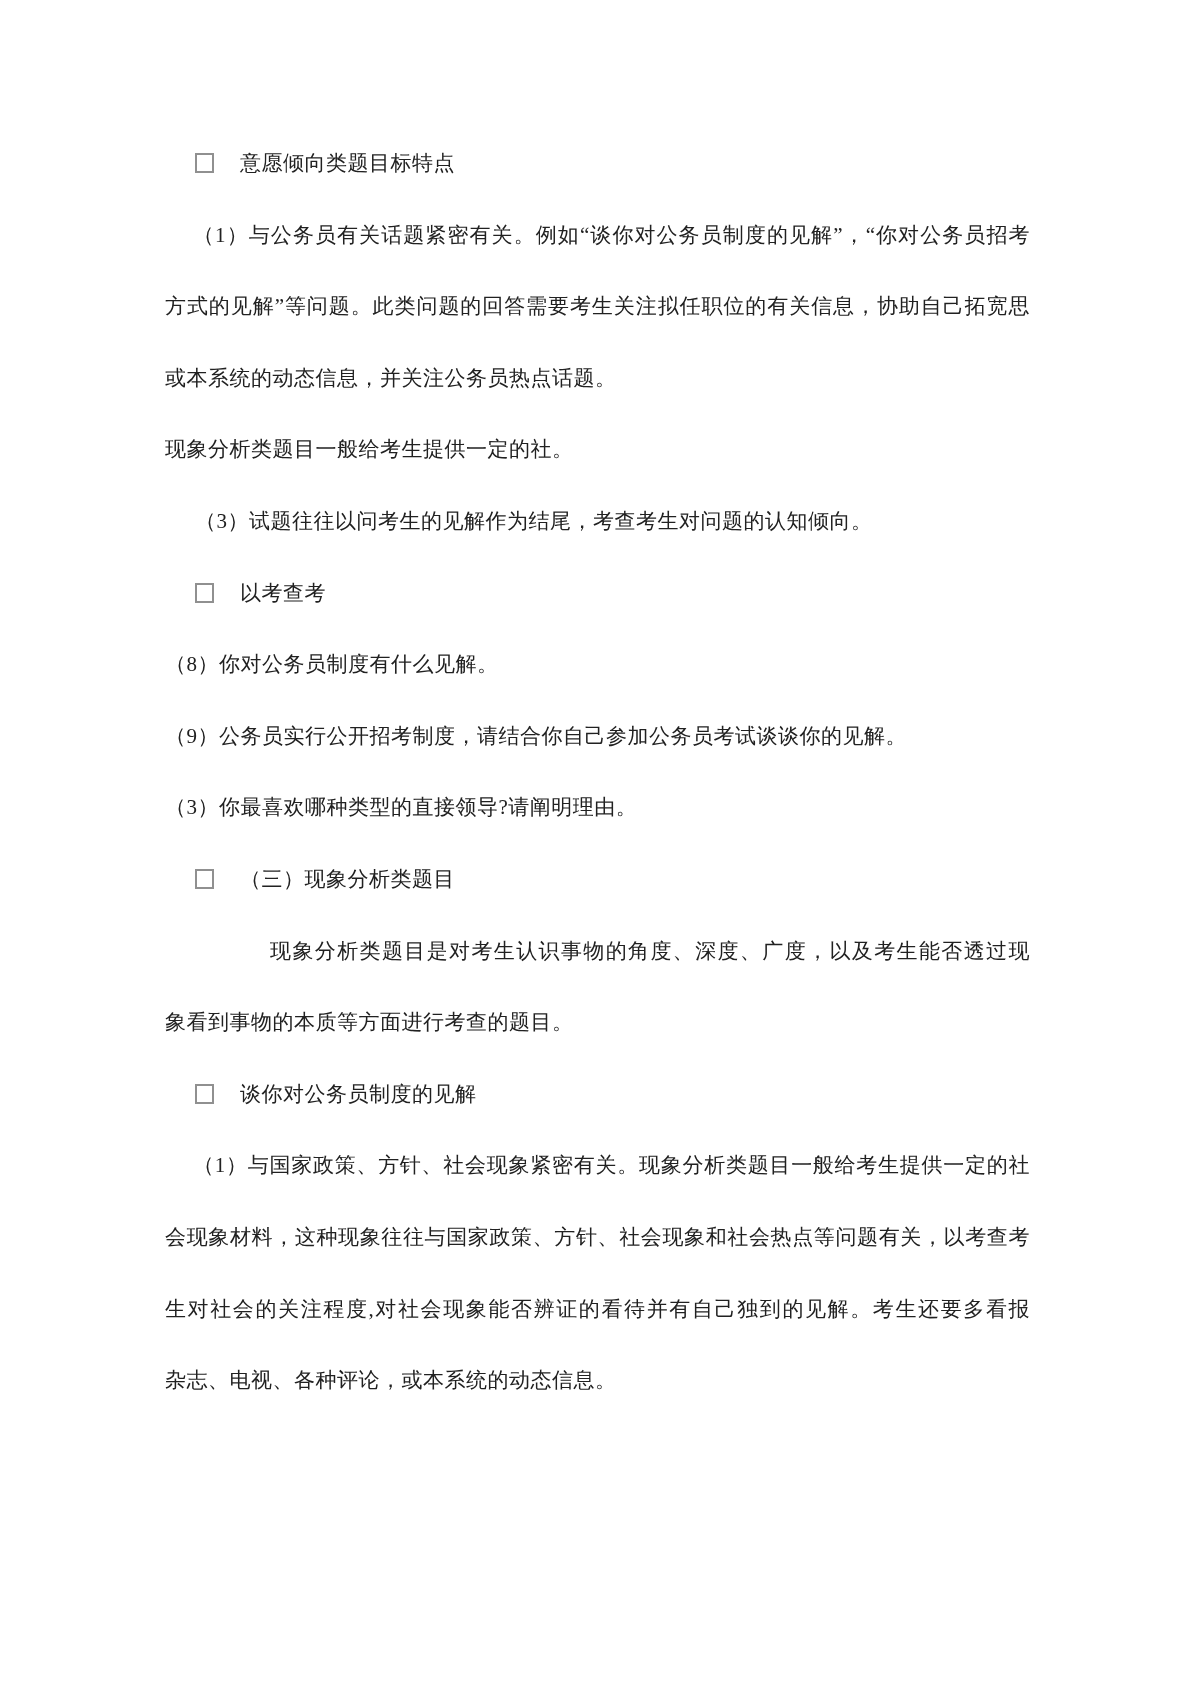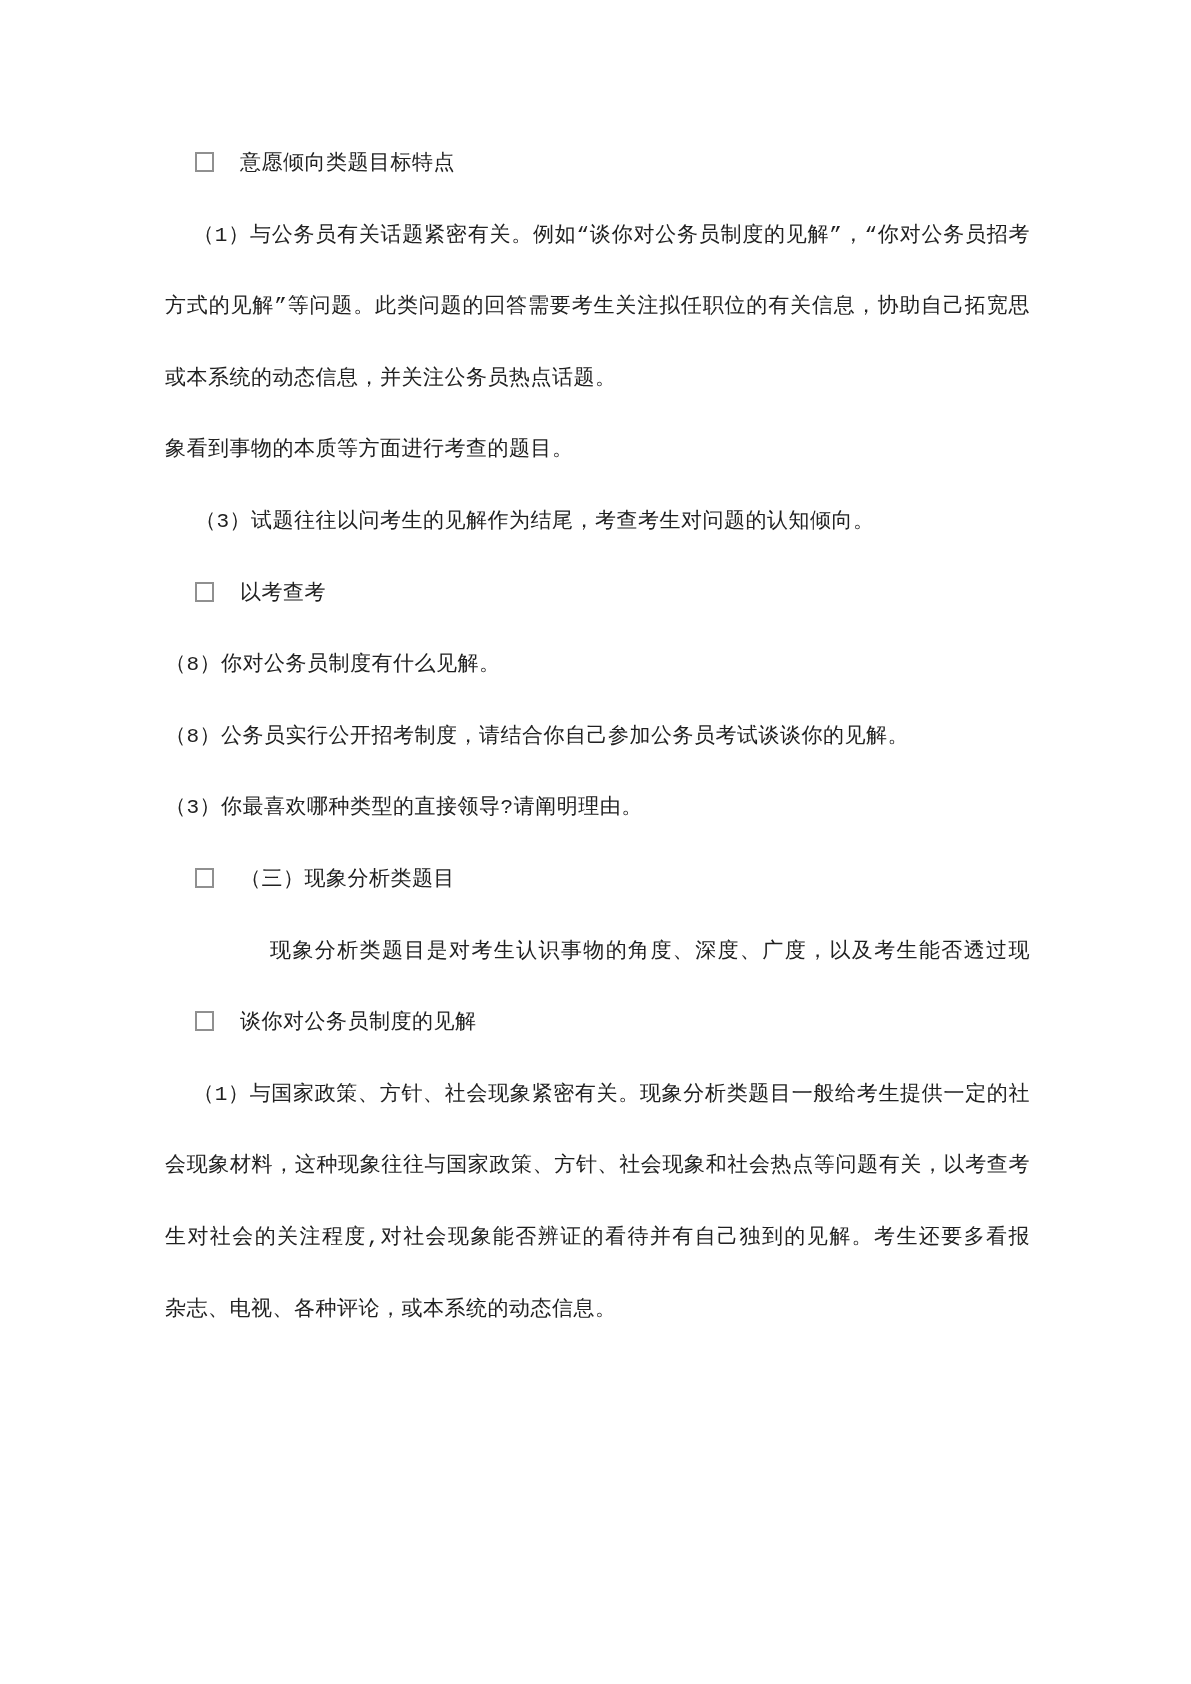--- a/index.html
+++ b/index.html
@@ -3,21 +3,21 @@
 <meta charset="utf-8">
 <style>
   html,body{margin:0;padding:0;background:#e8e8e8;}
   .page{
     position:relative;
     width:1191px;height:1684px;
     margin:0 auto;
     background:#ffffff;
     box-sizing:border-box;
     padding:128px 161px 0 165px;
-    font-family:Liberation Mono, monospace;
+    font-family:Liberation Serif, serif;
     font-size:21px;
     color:#212121;
     overflow:hidden;
   }
   .ln{
     line-height:71.6px;
     height:71.6px;
     letter-spacing:0.5px;
     white-space:normal;
     overflow:hidden;
@@ -40,26 +40,27 @@
   }
 </style>
 </head>
 <body>
 
 <div class="page" id="doc">
     <div class="ln heading"><span class="checkbox"></span><span>意愿倾向类题目标特点</span></div>
     <div class="ln fill" style="padding-left: 28px;">（1）与公务员有关话题紧密有关。例如“谈你对公务员制度的见解”，“你对公务员招考</div>
     <div class="ln fill">方式的见解”等问题。此类问题的回答需要考生关注拟任职位的有关信息，协助自己拓宽思绪</div>
     <div class="ln">或本系统的动态信息，并关注公务员热点话题。</div>
-    <div class="ln">象看到事物的本质等方面进行考查的题目。</div>
+    <div class="ln">现象分析类题目一般给考生提供一定的社。</div>
     <div class="ln" style="padding-left: 30px;">（3）试题往往以问考生的见解作为结尾，考查考生对问题的认知倾向。</div>
     <div class="ln heading"><span class="checkbox"></span><span>以考查考</span></div>
     <div class="ln">（8）你对公务员制度有什么见解。</div>
-    <div class="ln">（8）公务员实行公开招考制度，请结合你自己参加公务员考试谈谈你的见解。</div>
+    <div class="ln">（9）公务员实行公开招考制度，请结合你自己参加公务员考试谈谈你的见解。</div>
     <div class="ln">（3）你最喜欢哪种类型的直接领导?请阐明理由。</div>
     <div class="ln heading"><span class="checkbox"></span><span>（三）现象分析类题目</span></div>
     <div class="ln fill" style="padding-left: 105px;">现象分析类题目是对考生认识事物的角度、深度、广度，以及考生能否透过现</div>
+    <div class="ln">象看到事物的本质等方面进行考查的题目。</div>
     <div class="ln heading"><span class="checkbox"></span><span>谈你对公务员制度的见解</span></div>
     <div class="ln fill" style="padding-left: 28px;">（1）与国家政策、方针、社会现象紧密有关。现象分析类题目一般给考生提供一定的社</div>
     <div class="ln fill">会现象材料，这种现象往往与国家政策、方针、社会现象和社会热点等问题有关，以考查考</div>
     <div class="ln fill">生对社会的关注程度,对社会现象能否辨证的看待并有自己独到的见解。考生还要多看报纸、</div>
     <div class="ln">杂志、电视、各种评论，或本系统的动态信息。</div>
   </div>
 
 </body></html>

